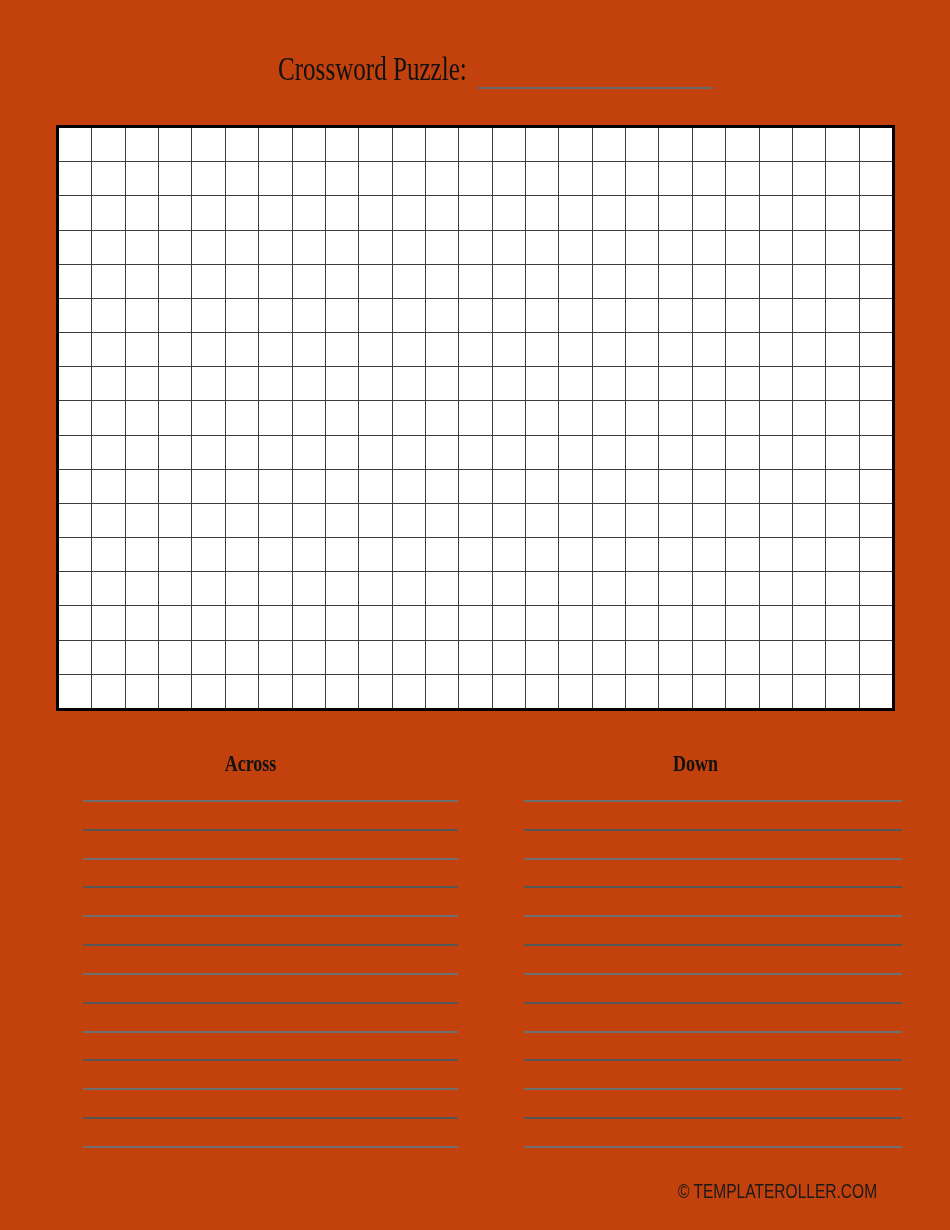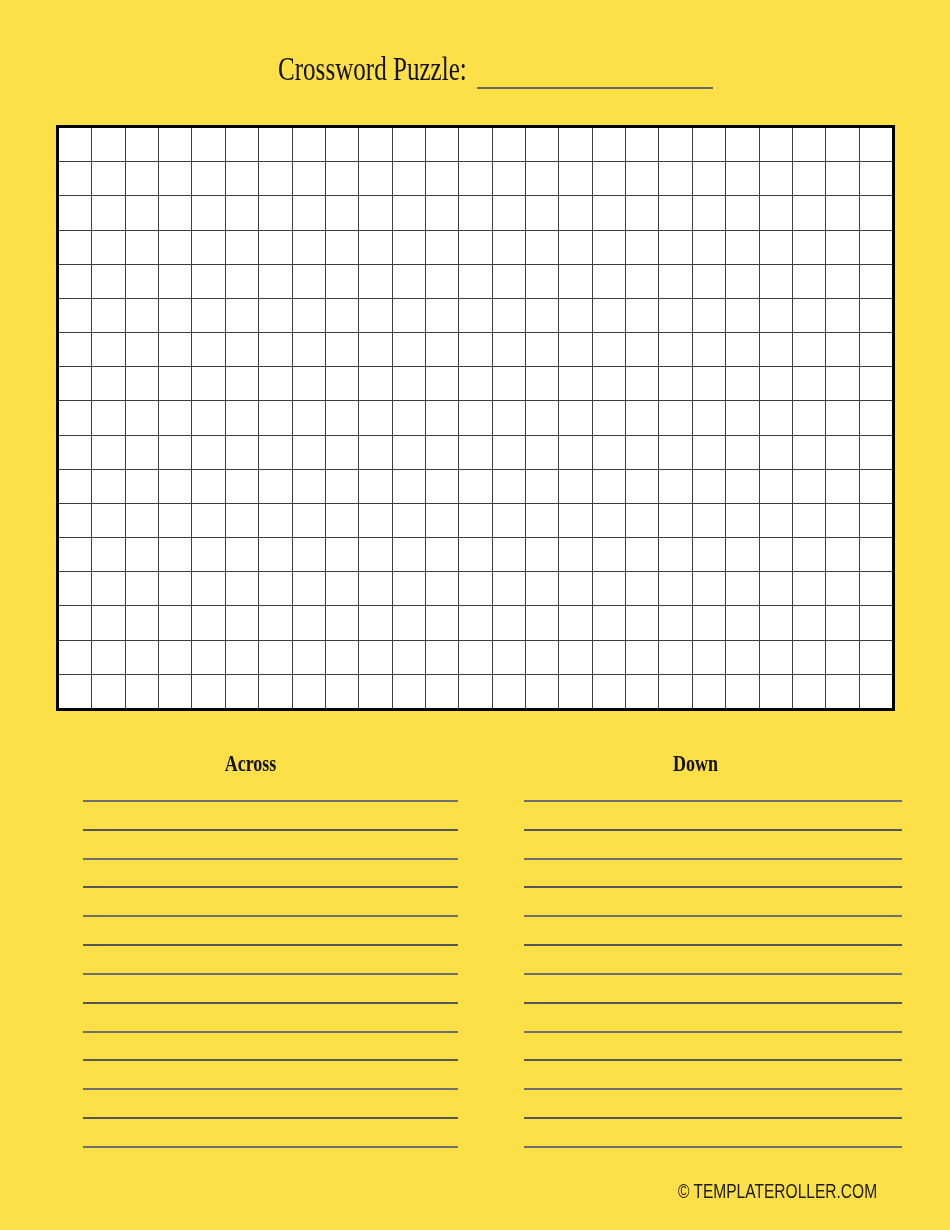--- a/index.html
+++ b/index.html
@@ -1,20 +1,20 @@
 <!DOCTYPE html>
 <html style="--text: #111111; --grid-border: #000000; --grid-line: #3d3d3d; --clue-line: #6f6f6f; --title-underline: #686868;"><head>
 <meta charset="utf-8">
 <style>
   html, body { margin: 0; padding: 0; background: #ffffff; }
   .page {
     position: relative;
     width: 950px;
     height: 1230px;
-    background: #fde047;
+    background: #c2410c;
     overflow: hidden;
     font-family: "Liberation Serif", serif;
     color: var(--text, #111111);
   }
 
   
   .title-row {
     position: absolute;
     left: 278px;
     top: 53px;

